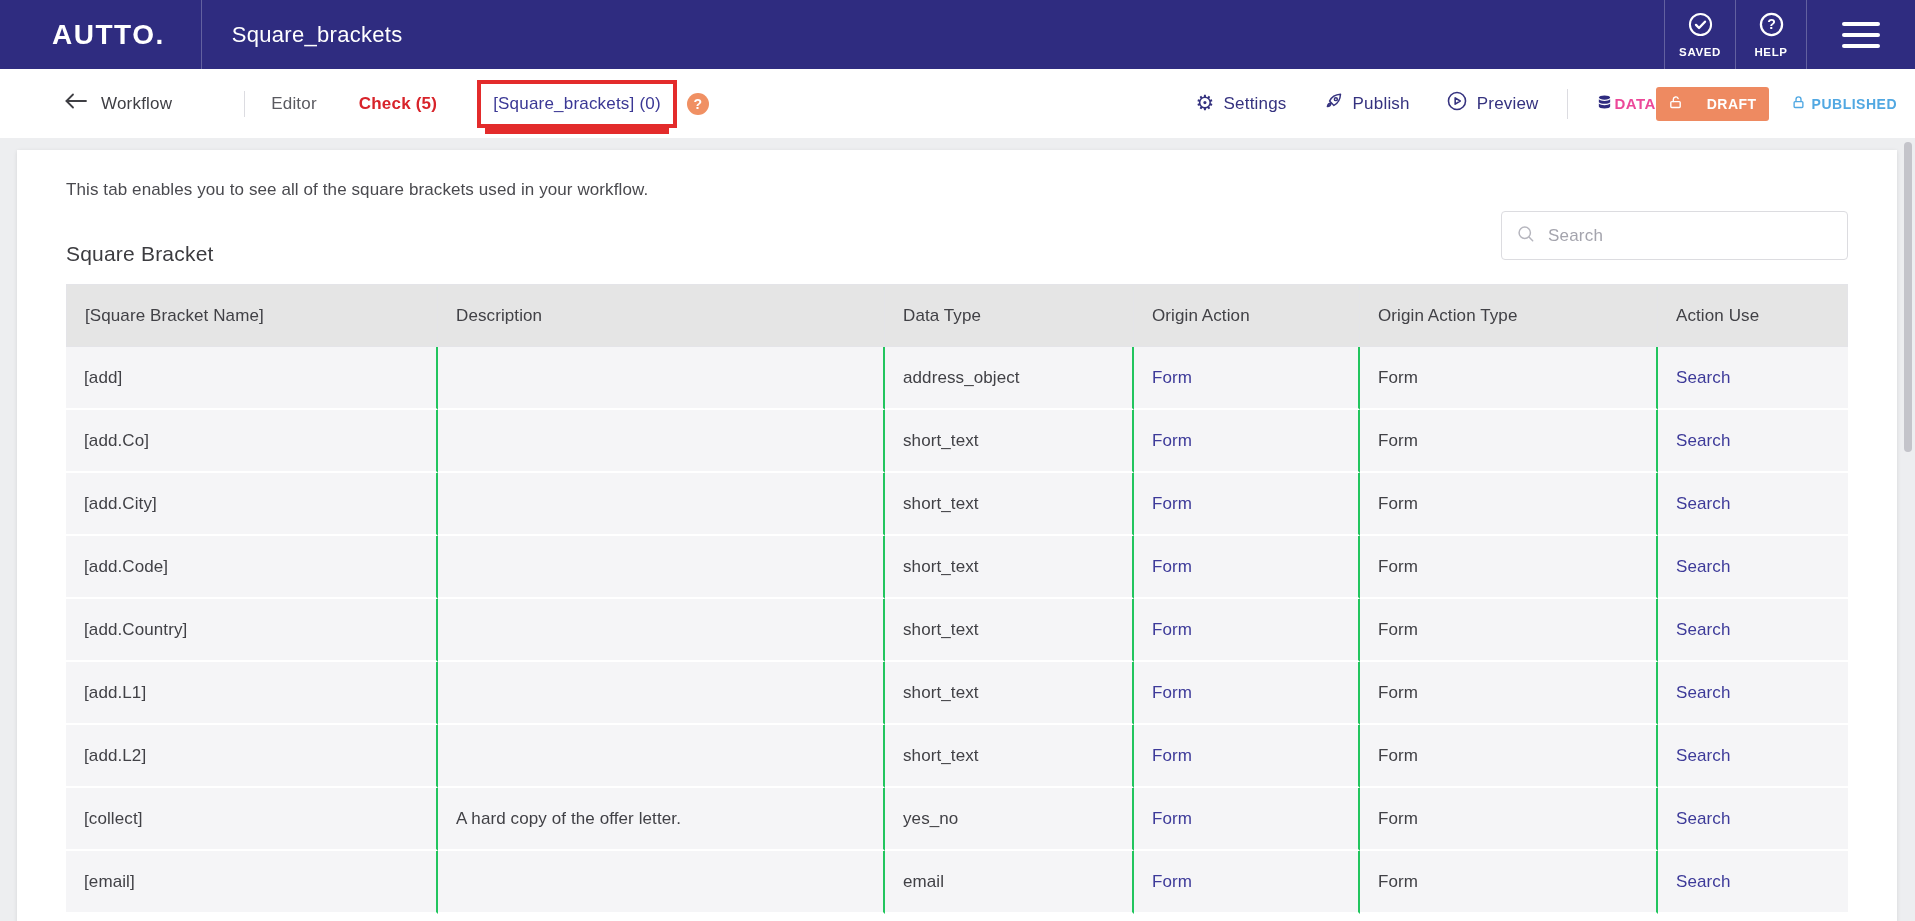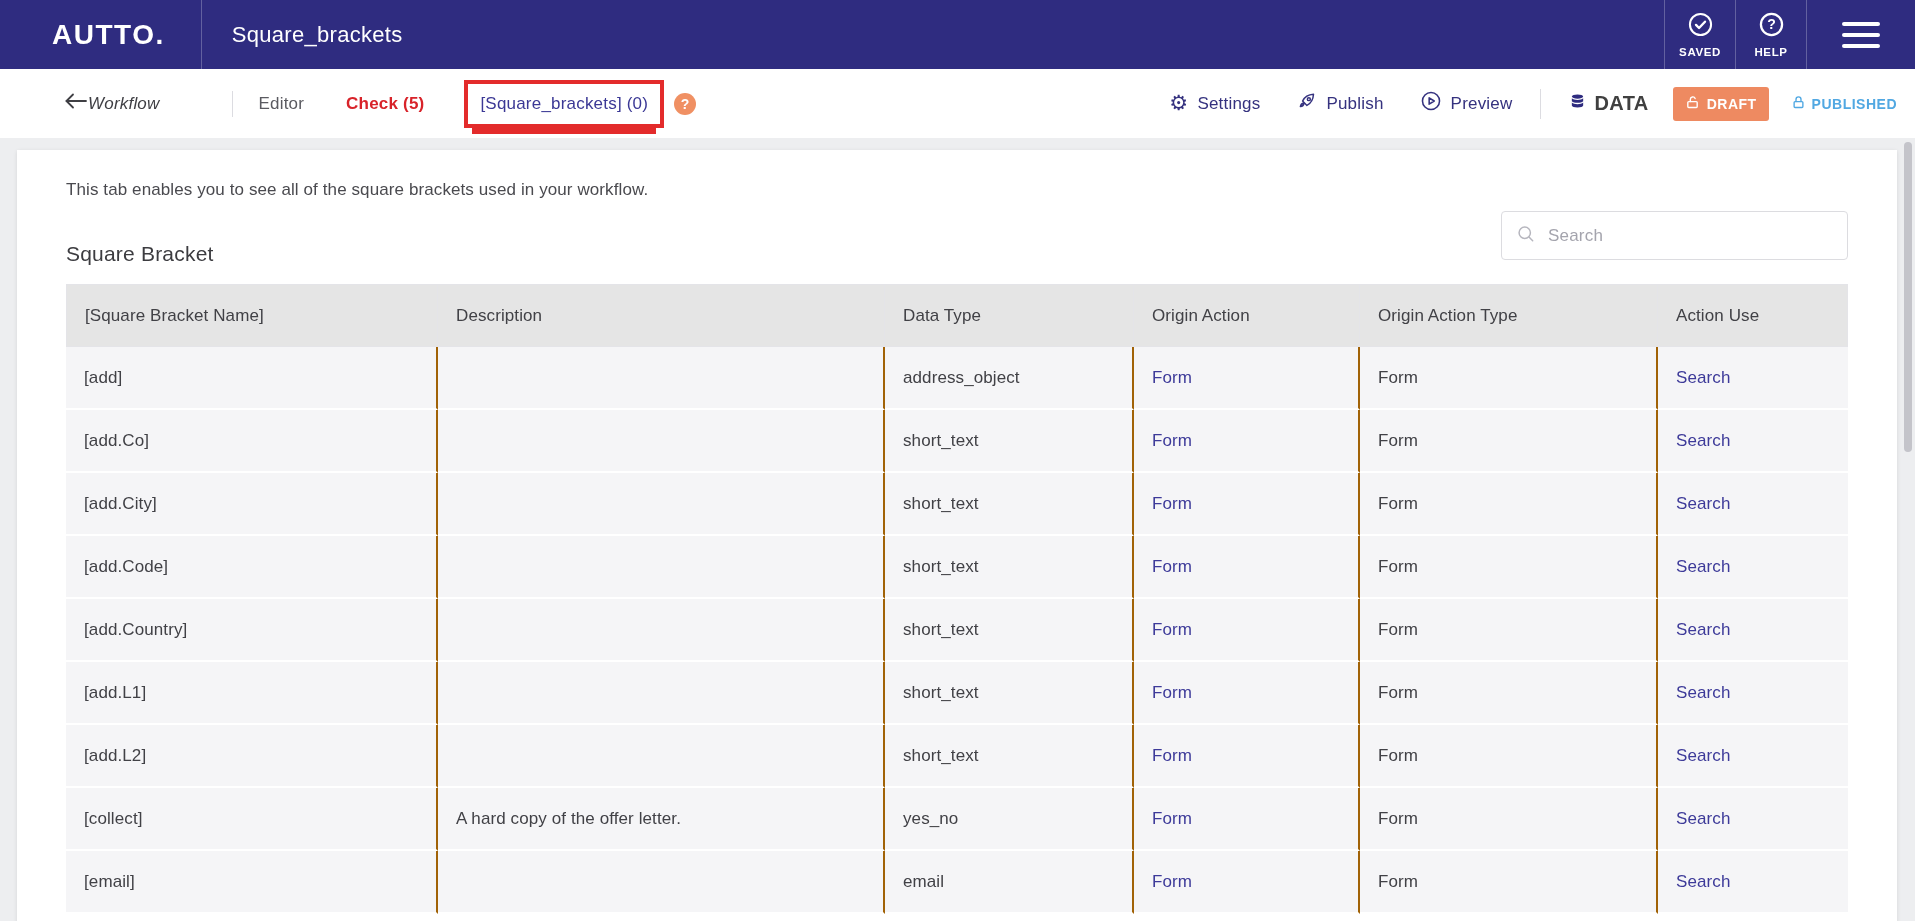--- a/index.html
+++ b/index.html
@@ -17,56 +17,56 @@
   .logo-sep { margin-left:36px; }
   .doc-title { color:#fff; font-size:22px; font-weight:500; margin-left:30px; letter-spacing:.3px; }
   .topbar-right { margin-left:auto; display:flex; align-items:stretch; height:100%; }
   .tb-item { width:70px; display:flex; flex-direction:column; align-items:center; justify-content:center; gap:4px; color:#fff; cursor:pointer; }
   .tb-item .tb-label { font-size:11.5px; font-weight:bold; letter-spacing:.6px; }
   .burger { width:108px; display:flex; flex-direction:column; gap:7px; align-items:center; justify-content:center; cursor:pointer; }
   .burger i { display:block; width:38px; height:4px; background:#fff; border-radius:2px; }
 
   
   .subnav { height:69px; background:#fff; display:flex; align-items:center; position:relative; }
-  .back { display:flex; align-items:center; margin-left:64px; color:#3f3f44; font-size:17px; cursor:pointer; letter-spacing:.2px;font-style:italic; }
+  .back { display:flex; align-items:center; gap:13px; margin-left:64px; color:#3f3f44; font-size:17px; cursor:pointer; letter-spacing:.2px; }
   .nav-sep { width:1px; height:26px; background:#dcdce1; margin-left:72px; }
   .nav-editor { margin-left:26px; color:#5a5a60; font-size:17px; cursor:pointer; letter-spacing:.2px; }
   .nav-check { margin-left:42px; color:#d8232a; font-weight:bold; font-size:17px; cursor:pointer; letter-spacing:.2px; }
   .tabbox { margin-left:40px; position:relative; border:4px solid #e32b2b; padding:10px 12px; }
   .tabbox::after { content:""; position:absolute; left:4px; right:4px; bottom:-10px; height:6px; background:#e32b2b; }
   .tab-label { color:#3b3895; font-size:17px; letter-spacing:.2px; cursor:pointer; white-space:nowrap; }
   .qbadge { width:22px; height:22px; border-radius:50%; background:#f09063; color:#fff; font-weight:bold; font-size:14px;
             display:flex; align-items:center; justify-content:center; margin-left:10px; cursor:pointer; }
   .subnav-right { margin-left:auto; display:flex; align-items:center; margin-right:18px; }
   .nav-act { display:flex; align-items:center; gap:9px; color:#35327f; font-size:17px; cursor:pointer; letter-spacing:.2px; }
   .gear-glyph { font-family:"DejaVu Sans", sans-serif; font-size:21px; line-height:1; color:#35327f; }
   .gap36 { margin-left:36px; }
   .nav-sep2 { width:1px; height:30px; background:#dcdce1; margin:0 28px; }
-  .data-btn { display:flex; align-items:center; gap:8px; color:#404040; font-weight:bold; font-size:20px; letter-spacing:.4px; cursor:pointer; }
-  .chip { margin-left:24px; background:#ee8a61; color:#fff; font-weight:bold; font-size:14px; padding:8px 12px; border-radius:3px;
-          display:flex; gap:7px; align-items:center; letter-spacing:.5px; cursor:pointer; }
+  .data-btn { display:flex; align-items:center; gap:2px; color:#ec4899; font-weight:bold; font-size:15px; letter-spacing:.4px; cursor:pointer; }
+  .chip { background:#ee8a61; color:#fff; font-weight:bold; font-size:14px; padding:8px 12px; border-radius:3px;
+          display:flex; gap:24px; align-items:center; letter-spacing:.5px; cursor:pointer; }
   .published { margin-left:22px; color:#51a8e2; font-weight:bold; font-size:14px; display:flex; gap:6px; align-items:center; letter-spacing:.5px; cursor:pointer; }
 
   
   .card { position:absolute; left:17px; right:18px; top:150px; height:900px; background:#fff;
           box-shadow:0 1px 4px rgba(0,0,0,.10); padding:18px 49px 0 49px; }
   .desc { font-size:17px; color:#4a4a4f; margin:12px 0 0; letter-spacing:.1px; }
   .heading { font-size:21px; color:#3c3c40; font-weight:500; margin:42px 0 0; letter-spacing:.2px; }
   .searchbox { position:absolute; top:61px; right:49px; width:347px; height:49px; border:1px solid #dcdce0; border-radius:4px;
                background:#fff; display:flex; align-items:center; padding:0 14px; gap:10px; }
   .searchbox input { border:none; outline:none; font-size:17px; color:#55555c; width:100%; font-family:inherit; letter-spacing:.2px; }
   .searchbox input::placeholder { color:#a4a4ad; }
 
   
   table.sb { margin-top:18px; border-collapse:separate; border-spacing:0; table-layout:fixed; width:1782px;
              font-size:17px; color:#414146; letter-spacing:.1px; }
   table.sb thead td { height:63px; background:#e5e5e5; border-top:1px solid #e4e4e8; border-bottom:1px solid #e4e4e8;
                       border-right:1px solid #e4e4e8; padding:0 18px; vertical-align:middle; }
   table.sb thead td:first-child { border-left:1px solid #e4e4e8; }
-  table.sb tbody td { height:63px; background:#f5f5f7; border-bottom:2px solid #fff; border-right:2px solid #a16207;
+  table.sb tbody td { height:63px; background:#f5f5f7; border-bottom:2px solid #fff; border-right:2px solid #22c55e;
                       padding:0 18px; vertical-align:middle; }
   table.sb tbody tr td:last-child { border-right:none; }
   .tlink { color:#3d3a99; cursor:pointer; }
 
   .scroll-thumb { position:absolute; right:3px; top:142px; width:8px; height:310px; background:#b9b9c0; border-radius:4px; opacity:.8; }
 </style>
 </head>
 <body>
 
 <header class="topbar">

